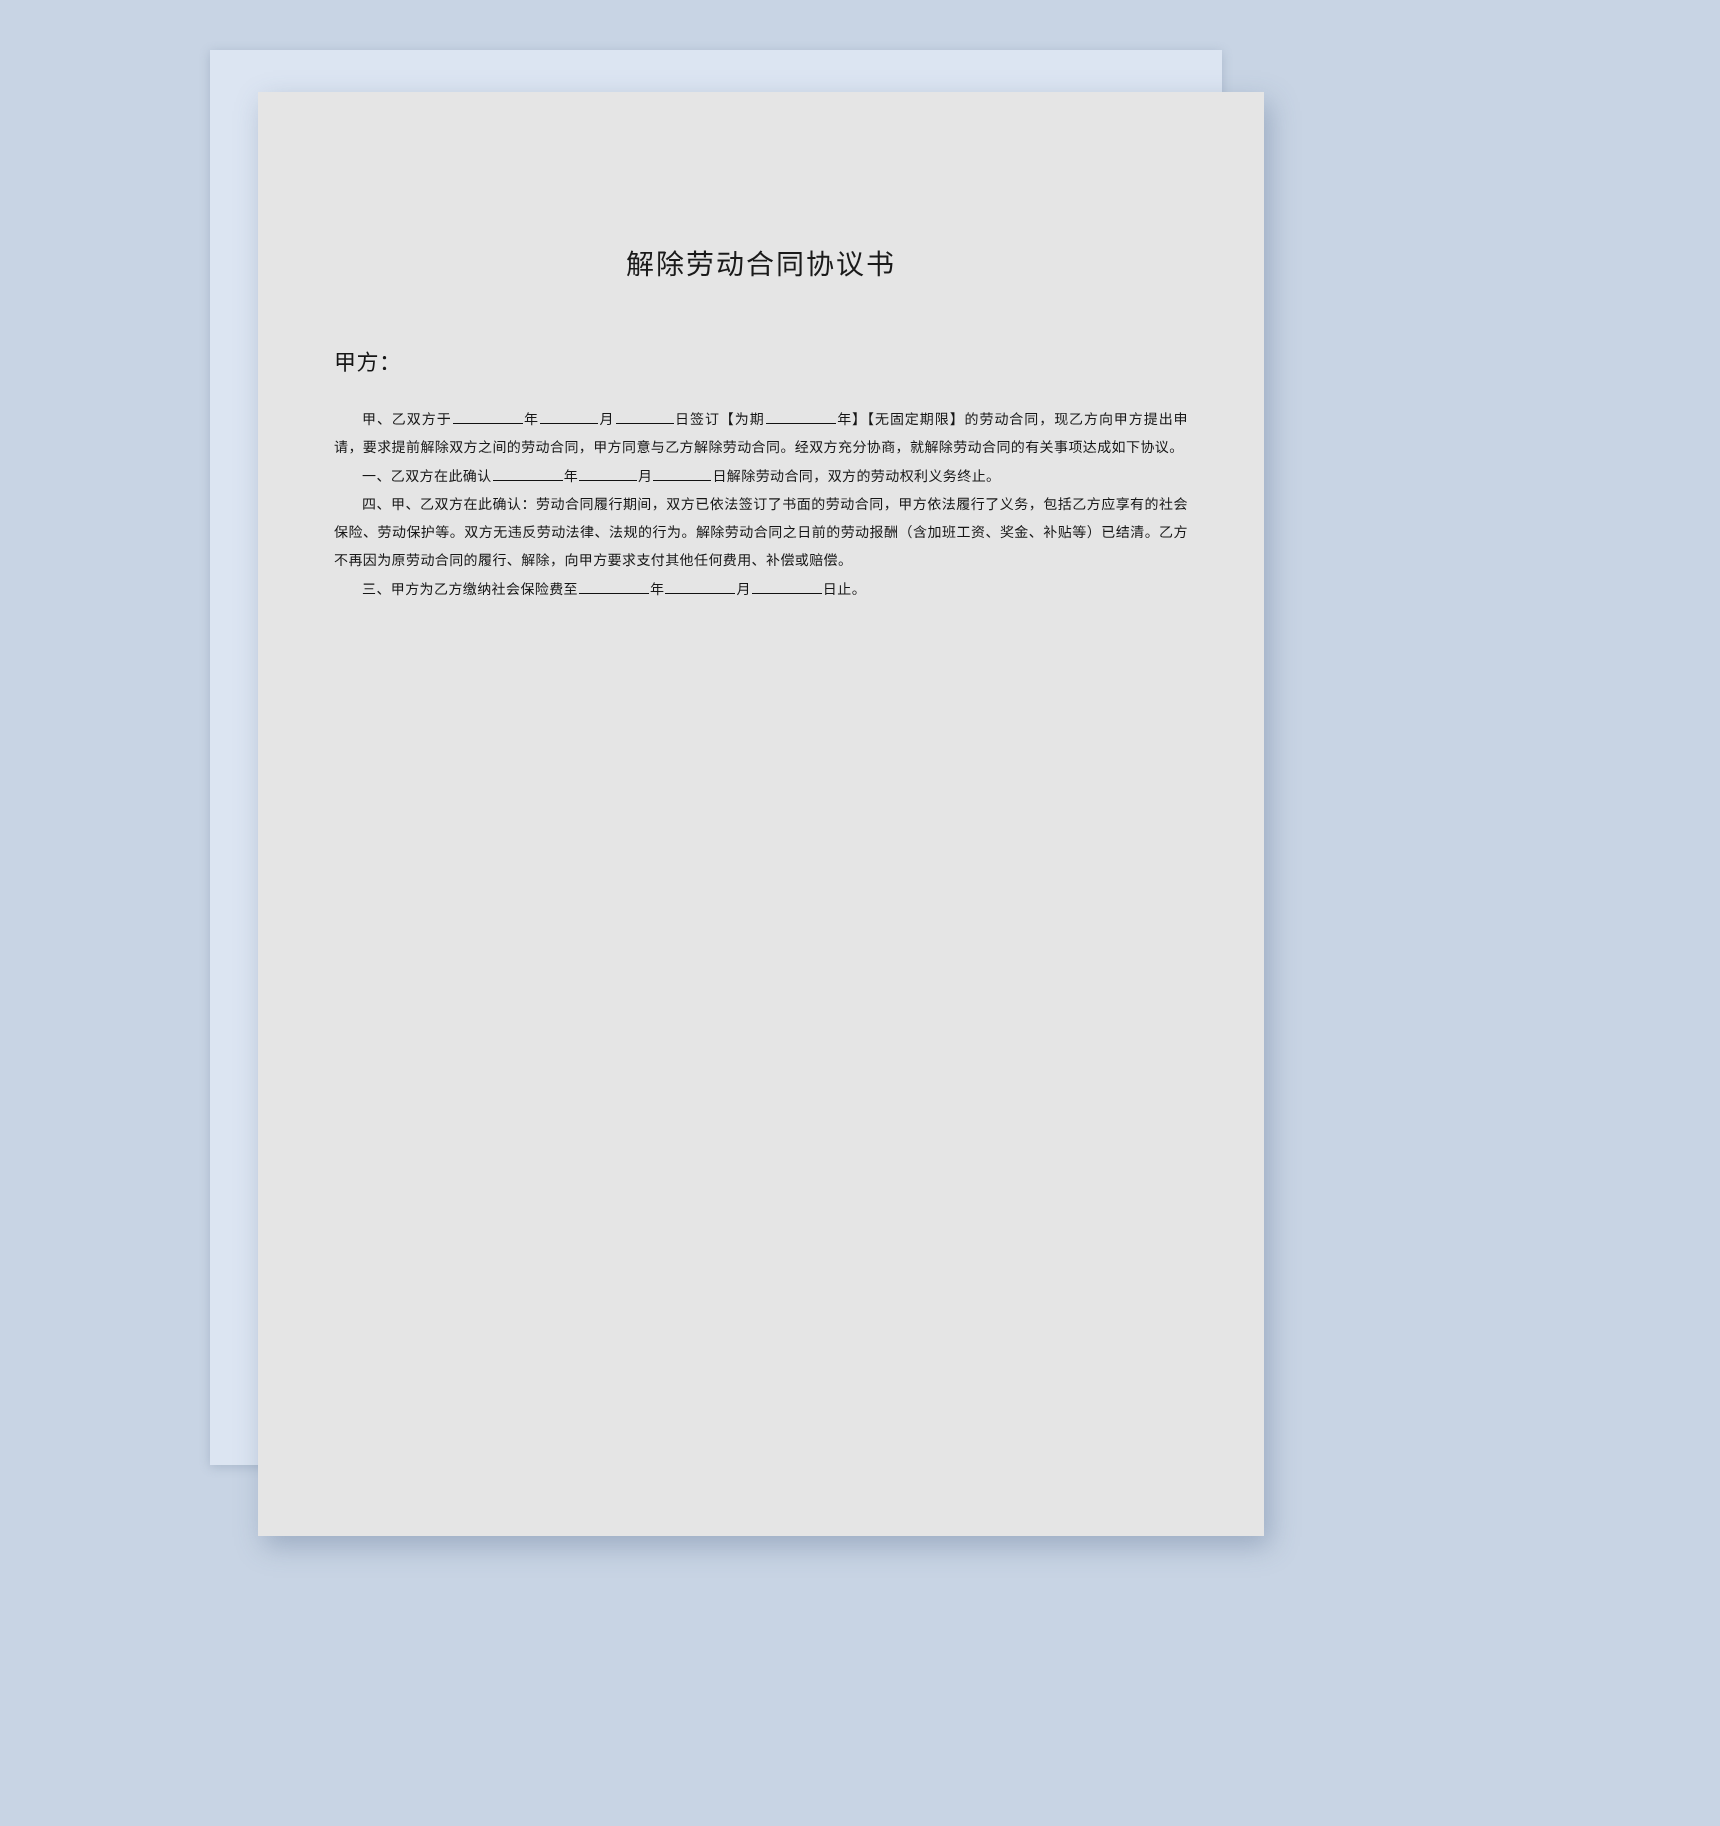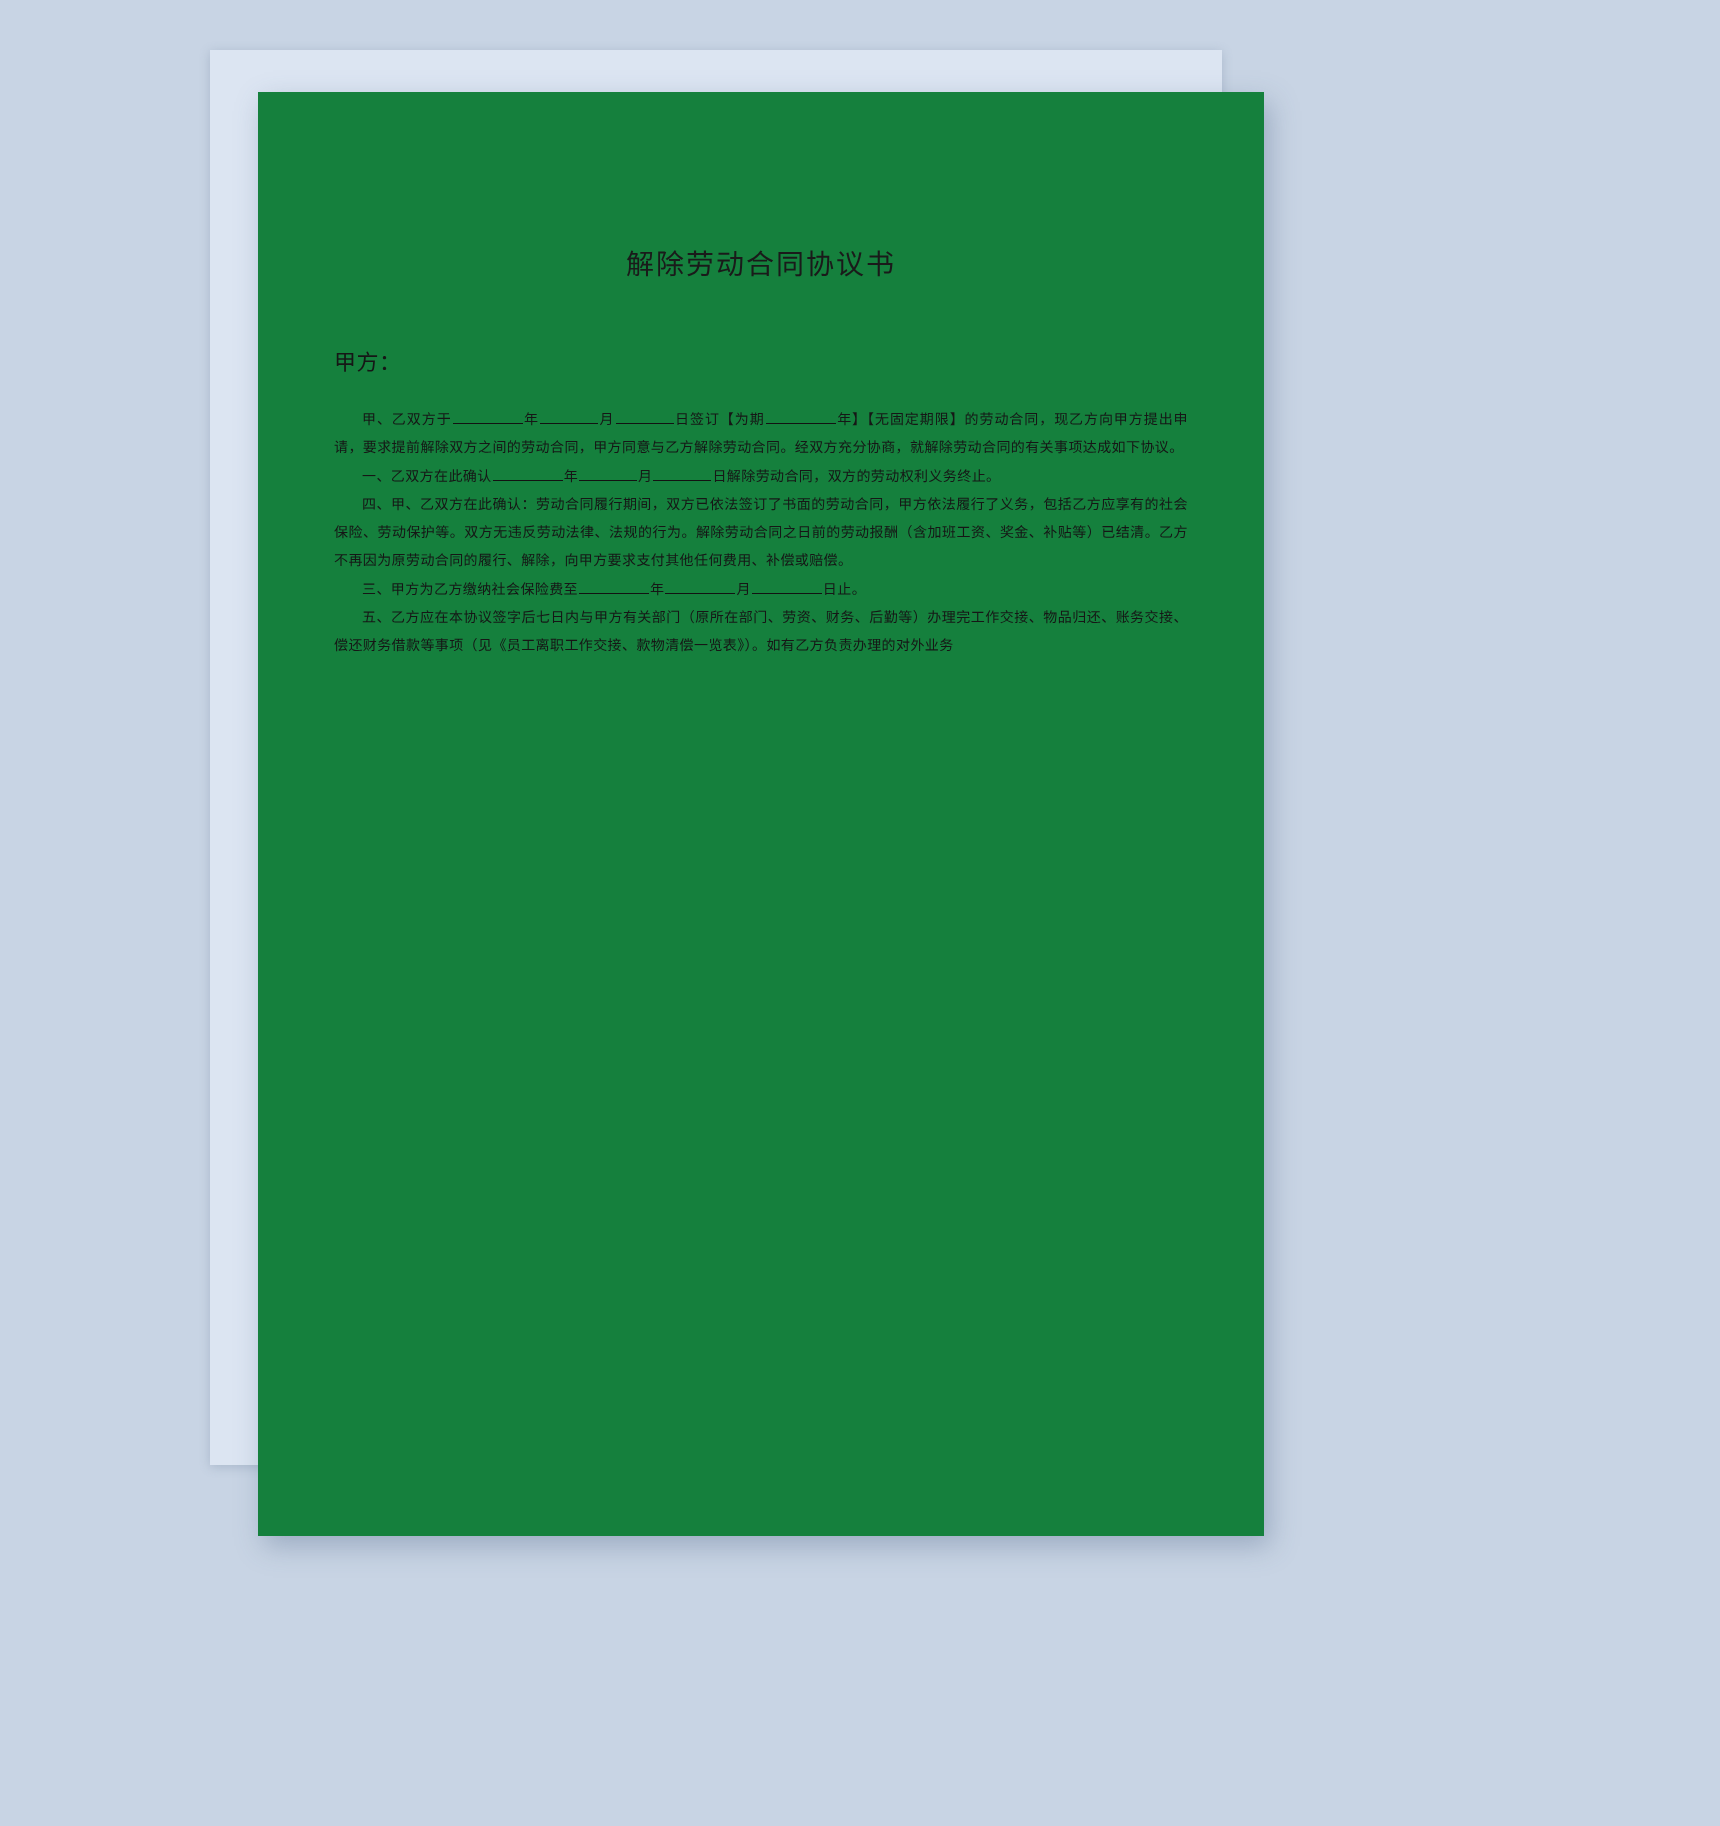--- a/index.html
+++ b/index.html
@@ -36,21 +36,21 @@
     box-shadow: 0 2px 10px rgba(90, 110, 140, 0.28);
   }
 
   
   .paper-front {
     position: absolute;
     left: 258px;
     top: 92px;
     width: 1006px;
     height: 1444px;
-    background: #15803d;
+    background: #e5e5e5;
     box-shadow: 6px 10px 26px rgba(70, 95, 130, 0.34);
   }
 
   .page-inner {
     position: absolute;
     left: 0;
     top: 0;
     right: 0;
     bottom: 0;
     padding: 150px 76px 40px 76px;
@@ -129,20 +129,17 @@
 
 
       <p class="body-para indent">
         <span>四、</span><span>甲、乙双方在此确认：劳动合同履行期间，双方已依法签订了书面的劳动合同，甲方依法履行了义务，包括乙方应享有的社会保险、劳动保护等。双方无违反劳动法律、法规的行为。解除劳动合同之日前的劳动报酬（含加班工资、奖金、补贴等）已结清。乙方不再因为原劳动合同的履行、解除，向甲方要求支付其他任何费用、补偿或赔偿。</span>
       </p>
 
       <p class="body-para indent">
         <span>三、</span><span>甲方为乙方缴纳社会保险费至</span><span class="blank w-m"></span><span>年</span><span class="blank w-m"></span><span>月</span><span class="blank w-m"></span><span>日止。</span>
       </p>
 
-      <p class="body-para indent">
-        <span>五、</span><span>乙方应在本协议签字后七日内与甲方有关部门（原所在部门、劳资、财务、后勤等）办理完工作交接、物品归还、账务交接、偿还财务借款等事项（见《员工离职工作交接、款物清偿一览表》）。如有乙方负责办理的对外业务</span>
-      </p>
 
     </div>
   </div>
 
 </div>
 
 </body></html>

